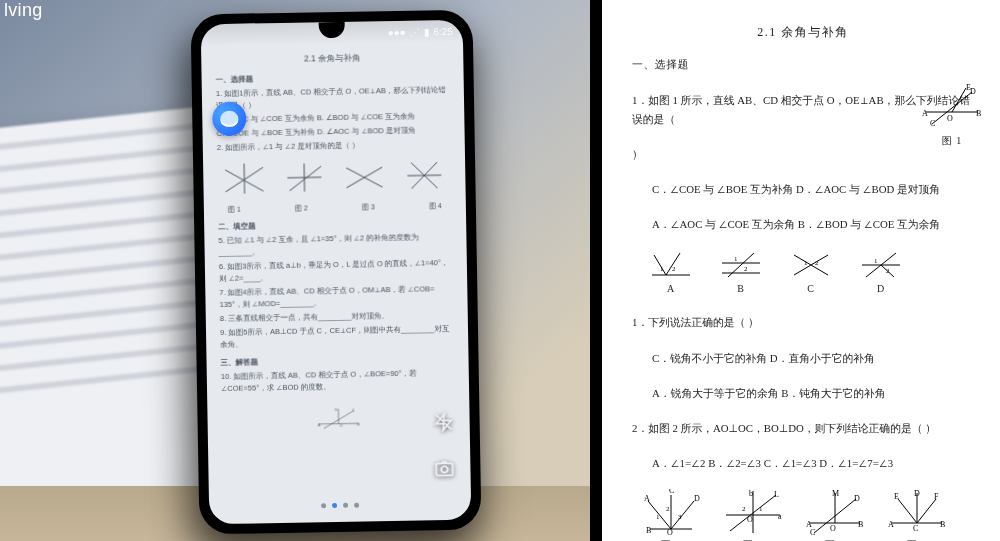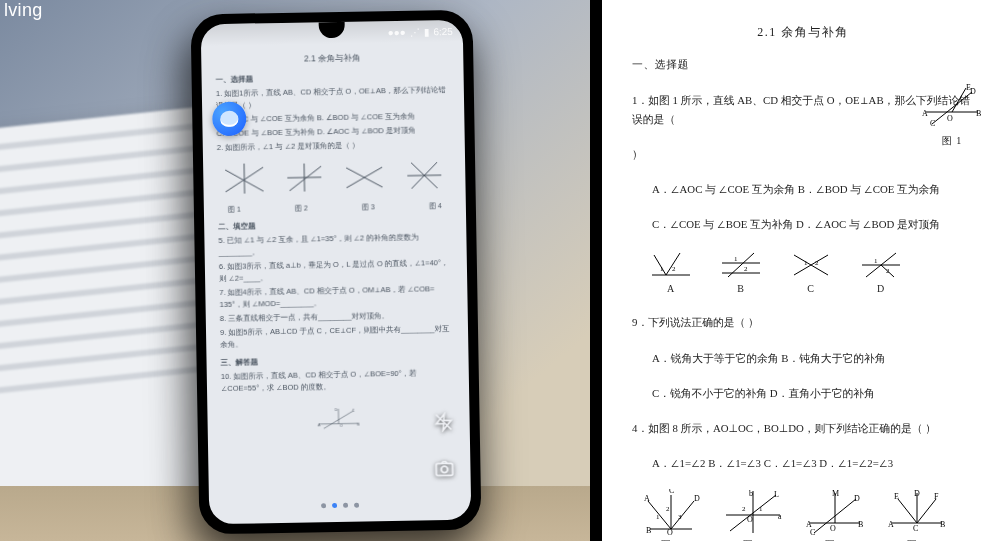--- a/index.html
+++ b/index.html
@@ -236,22 +236,22 @@
   <div class="right">
     <div class="doc">
       <div class="title">2.1 余角与补角</div>
 
       <div class="heading">一、选择题</div>
 
       <div class="line">
         <span>1．如图 1 所示，直线 AB、CD 相交于点 O，OE⊥AB，那么下列结论错误的是（</span>
       </div>
       <div class="line">）</div>
+      <div class="line indent">C．∠COE 与 ∠BOE 互为补角    D．∠AOC 与 ∠BOD 是对顶角</div>
       <div class="line indent">A．∠AOC 与 ∠COE 互为余角    B．∠BOD 与 ∠COE 互为余角</div>
-      <div class="line indent">C．∠COE 与 ∠BOE 互为补角    D．∠AOC 与 ∠BOD 是对顶角</div>
 
       <div class="fig1">
         <svg width="60" height="42" viewBox="0 0 60 42">
           <line x1="4" y1="28" x2="56" y2="28" stroke="#000"></line>
           <line x1="10" y1="40" x2="50" y2="8" stroke="#000"></line>
           <line x1="30" y1="28" x2="44" y2="4" stroke="#000"></line>
           <text x="0" y="32" font-size="8">A</text>
             <text x="54" y="32" font-size="8">B</text>
           <text x="8" y="42" font-size="8">C</text>
             <text x="48" y="10" font-size="8">D</text>
@@ -296,26 +296,26 @@
               <line x1="2" y1="14" x2="40" y2="14" stroke="#000"></line>
               <line x1="6" y1="26" x2="36" y2="2" stroke="#000"></line>
               <line x1="21" y1="14" x2="34" y2="26" stroke="#000"></line>
               <text x="14" y="12" font-size="7">1</text>
               <text x="26" y="22" font-size="7">2</text>
             </svg>
             <div class="cap">D</div>
           </div>
       </div>
 
-      <div class="line">9．下列说法正确的是（    ）</div>
+      <div class="line">1．下列说法正确的是（    ）</div>
+      <div class="line indent">C．锐角不小于它的补角        D．直角小于它的补角</div>
       <div class="line indent">A．锐角大于等于它的余角        B．钝角大于它的补角</div>
-      <div class="line indent">C．锐角不小于它的补角        D．直角小于它的补角</div>
-
-      <div class="line">4．如图 8 所示，AO⊥OC，BO⊥DO，则下列结论正确的是（    ）</div>
-      <div class="line indent">A．∠1=∠2    B．∠1=∠3    C．∠1=∠3    D．∠1=∠2=∠3</div>
+
+      <div class="line">2．如图 2 所示，AO⊥OC，BO⊥DO，则下列结论正确的是（    ）</div>
+      <div class="line indent">A．∠1=∠2    B．∠2=∠3    C．∠1=∠3    D．∠1=∠7=∠3</div>
 
       <div class="figrow">
         <div class="figbox">
           <svg width="62" height="46" viewBox="0 0 62 46">
             <line x1="10" y1="40" x2="52" y2="40" stroke="#000"></line>
               <line x1="31" y1="40" x2="31" y2="6" stroke="#000"></line>
             <line x1="31" y1="40" x2="8" y2="12" stroke="#000"></line>
               <line x1="31" y1="40" x2="54" y2="12" stroke="#000"></line>
             <text x="29" y="4" font-size="8">C</text>
               <text x="4" y="12" font-size="8">A</text>

